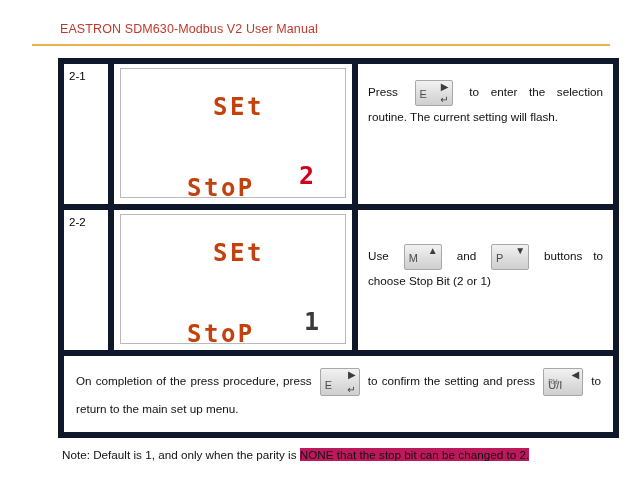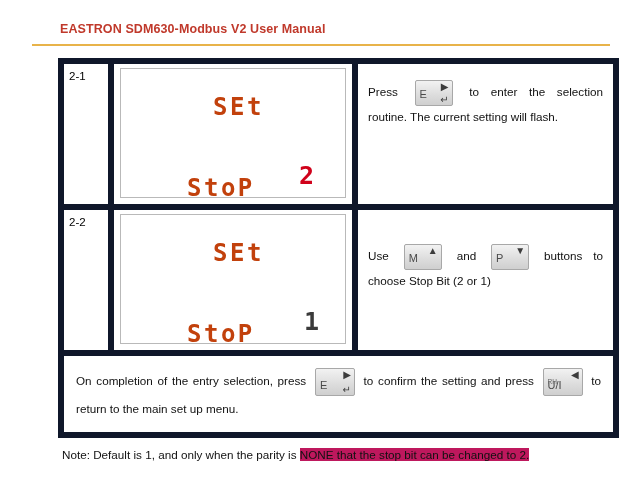--- a/index.html
+++ b/index.html
@@ -18,21 +18,21 @@
     position: absolute;
     left: 0; top: 0;
     width: 641px;
     height: 480px;
   }
   .doc-title {
     position: absolute;
     left: 60px;
     top: 22px;
     font-size: 12.5px;
-    font-weight: bold;
+    font-weight: normal;
     color: #c0392b;
     letter-spacing: 0.1px;
   }
   .title-rule {
     position: absolute;
     left: 32px;
     top: 44px;
     width: 578px;
     height: 2px;
     background: #e8b34a;
@@ -233,21 +233,21 @@
               <span class="lbl">P</span>
               <span class="glyph-tr">▼</span>
             </span>
             <span>buttons to choose Stop Bit (2 or 1)</span>
           </div>
         </td>
       </tr>
       <tr>
         <td colspan="3">
           <div class="footer-cell">
-            <span>On completion of the entry selection, press</span>
+            <span>On completion of the press procedure, press</span>
             <span class="btn tall">
               <span class="lbl">E</span>
               <span class="glyph-tr">▶</span>
               <span class="glyph-br">↵</span>
             </span>
             <span>to confirm the setting and press</span>
             <span class="btn tall">
               <span class="lbl">U/I</span>
               <span class="btn-sub">RH</span>
               <span class="glyph-tr">◀</span>

